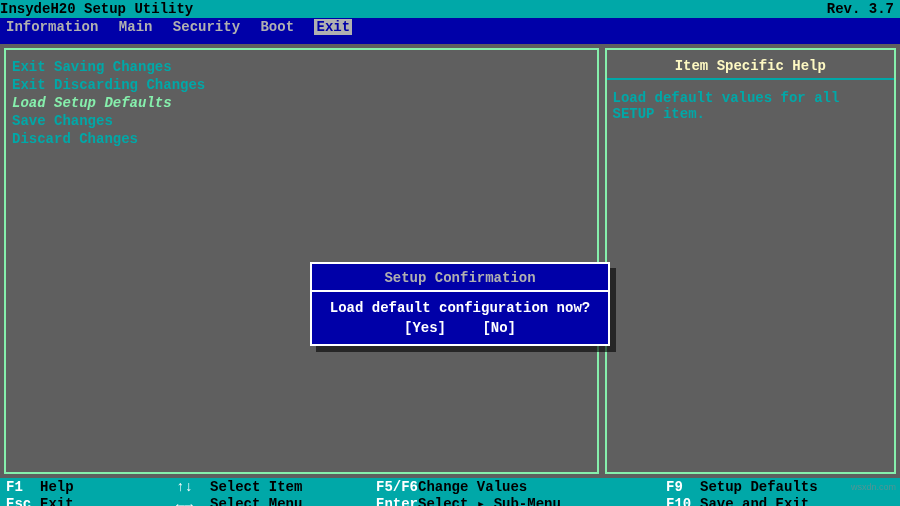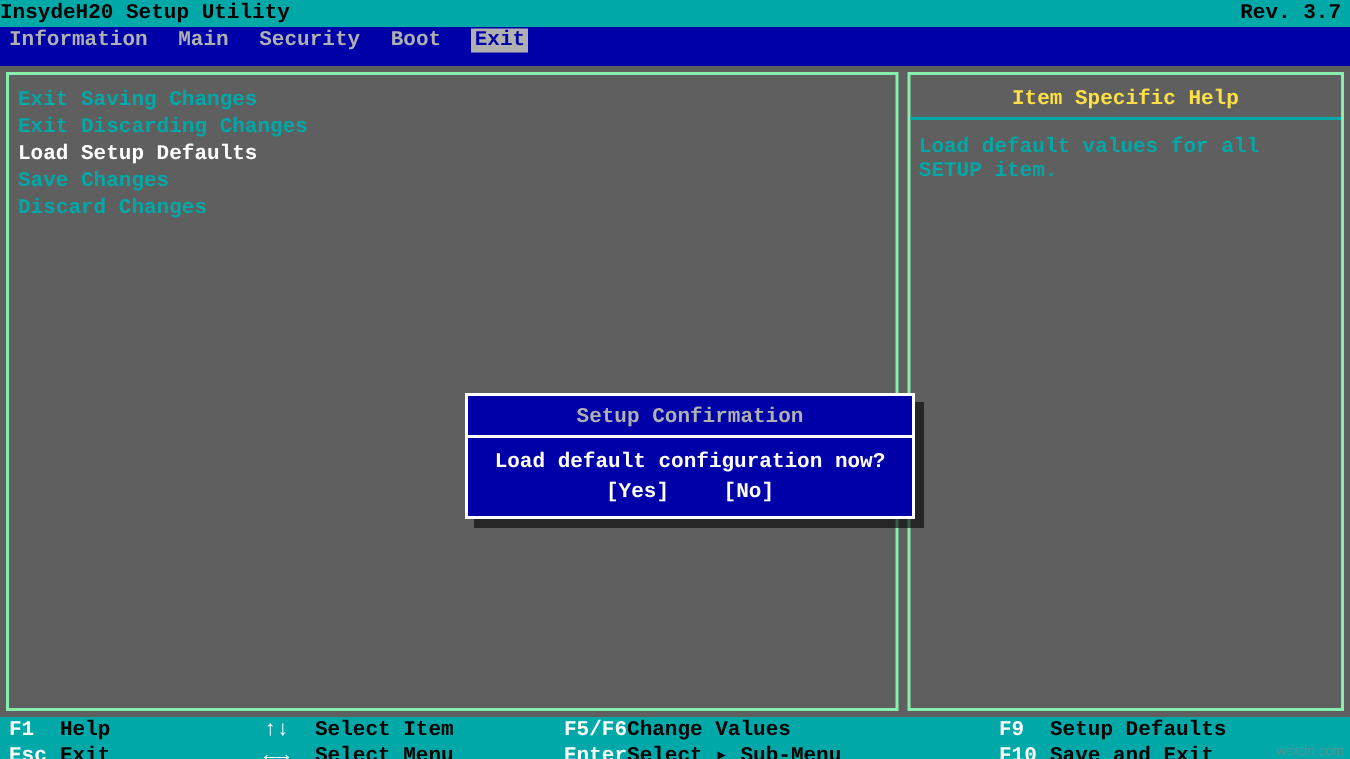--- a/index.html
+++ b/index.html
@@ -53,29 +53,29 @@
     flex: 2.1;
     color: #00a8a8;
   }
   .right.pane {
     flex: 1;
     margin-right: 4px;
     color: #00a8a8;
   }
   .right .title {
     text-align: center;
-    color: #fde047;
+    color: #fef9c3;
     margin-bottom: 4px;
   }
   .right .divider {
     border-top: 2px solid #00a8a8;
     margin: 4px -6px 10px -6px;
   }
   .menuitem { color:#00a8a8; line-height: 18px; cursor:pointer; }
-  .menuitem.selected { color:#ffffff; }
+  .menuitem.selected { color:#86efac;font-style:italic; }
   
   .dialog {
     position: absolute;
     left: 310px;
     top: 218px;
     width: 300px;
     background: #0000a8;
     border: 2px solid #fff;
     box-shadow: 6px 6px 0 rgba(0,0,0,0.6);
     color: #fff;
@@ -97,21 +97,21 @@
   .footer .row { display:flex; }
   .footer .cell { display:flex; }
   .footer .c1 { width:170px; }
   .footer .c2 { width:200px; }
   .footer .c3 { width:290px; }
   .footer .c4 { flex:1; }
   .footer .key { color:#fff; min-width:34px; display:inline-block; }
   .footer .sym { color:#fff; min-width:34px; display:inline-block; }
   .watermark {
     position:absolute;
-    right:4px; bottom:1px;
+    right:4px; bottom:14px;
     color:#888;
     font-family: Arial, sans-serif;
     font-size: 9px;
     font-weight: normal;
     opacity:0.6;
   }
 </style>
 </head>
 <body>
 

